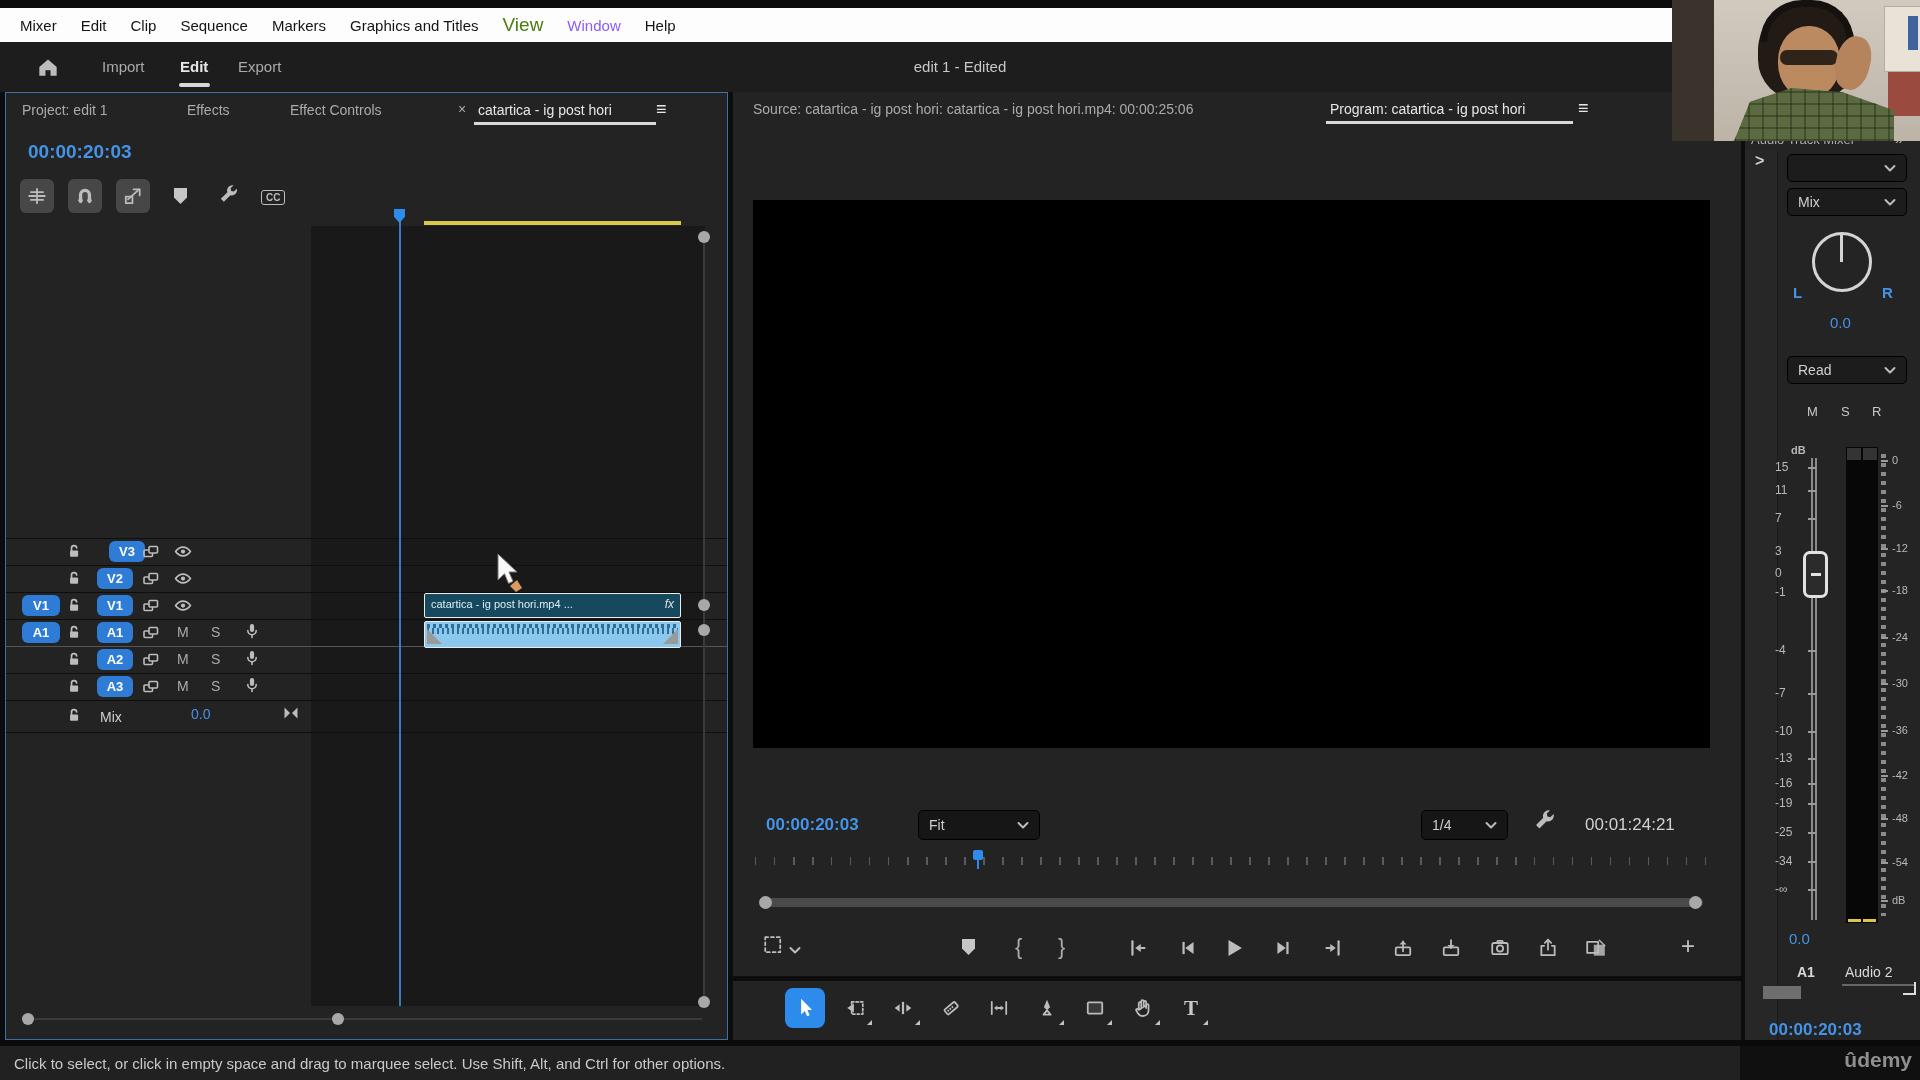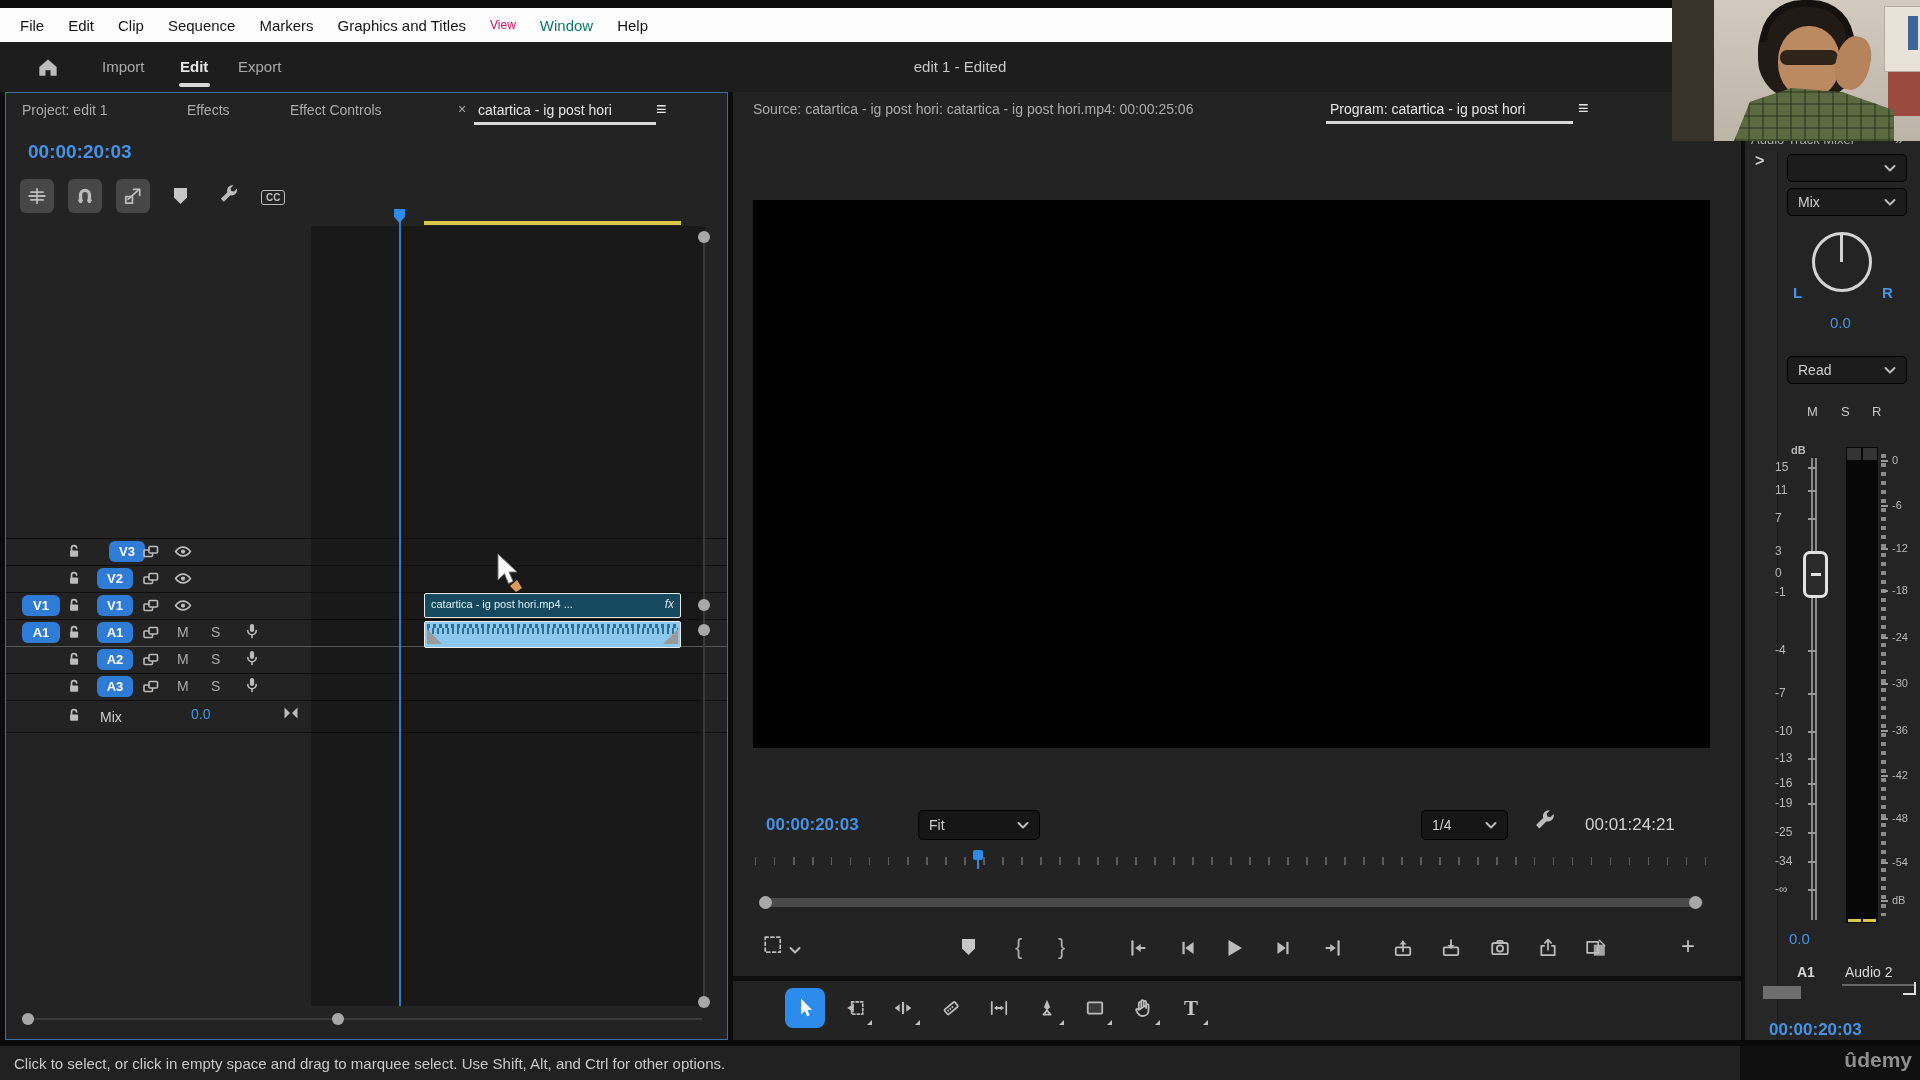--- a/index.html
+++ b/index.html
@@ -30,28 +30,28 @@
   .circ{width:12px;height:12px;border-radius:50%;background:#a8a8a8}
   .shield{width:13px;height:16px;background:#c6c6c6;clip-path:polygon(0 0,100% 0,100% 60%,50% 100%,0 60%)}
 </style>
 </head>
 <body>
 
 <div id="app">
 
 
   <div class="ab" style="left:0;top:8px;width:1672px;height:34px;background:#fdfdfd;display:flex;align-items:center;padding-left:8px;box-sizing:border-box;">
-    <span style="padding:0 12px;font-size:15px;color:#141414;">File</span>
+    <span style="padding:0 12px;font-size:15px;color:#141414;">Mixer</span>
     <span style="padding:0 12px;font-size:15px;color:#141414;">Edit</span>
     <span style="padding:0 12px;font-size:15px;color:#141414;">Clip</span>
     <span style="padding:0 12px;font-size:15px;color:#141414;">Sequence</span>
     <span style="padding:0 12px;font-size:15px;color:#141414;">Markers</span>
     <span style="padding:0 12px;font-size:15px;color:#141414;">Graphics and Titles</span>
-    <span style="padding:0 12px;font-size:12px;color:#be185d;">View</span>
-    <span style="padding:0 12px;font-size:15px;color:#0f766e;">Window</span>
+    <span style="padding:0 12px;font-size:19px;color:#4d7c0f;">View</span>
+    <span style="padding:0 12px;font-size:15px;color:#8b5cf6;">Window</span>
     <span style="padding:0 12px;font-size:15px;color:#141414;">Help</span>
   </div>
 
   <div class="ab" style="left:0;top:42px;width:1920px;height:50px;background:#1d1d1d;">
     <span class="ab" style="left:36px;top:13px;">
       <svg class="ic" width="24" height="24" viewBox="0 0 18 18">
           <path class="fill" d="M2.5 9l6.5-5.6L15.5 9v6.5h-4.6v-4h-3.8v4H2.5z"></path>
         </svg>
     </span>
     <span class="ab g f15" style="left:102px;top:16px;">Import</span>

